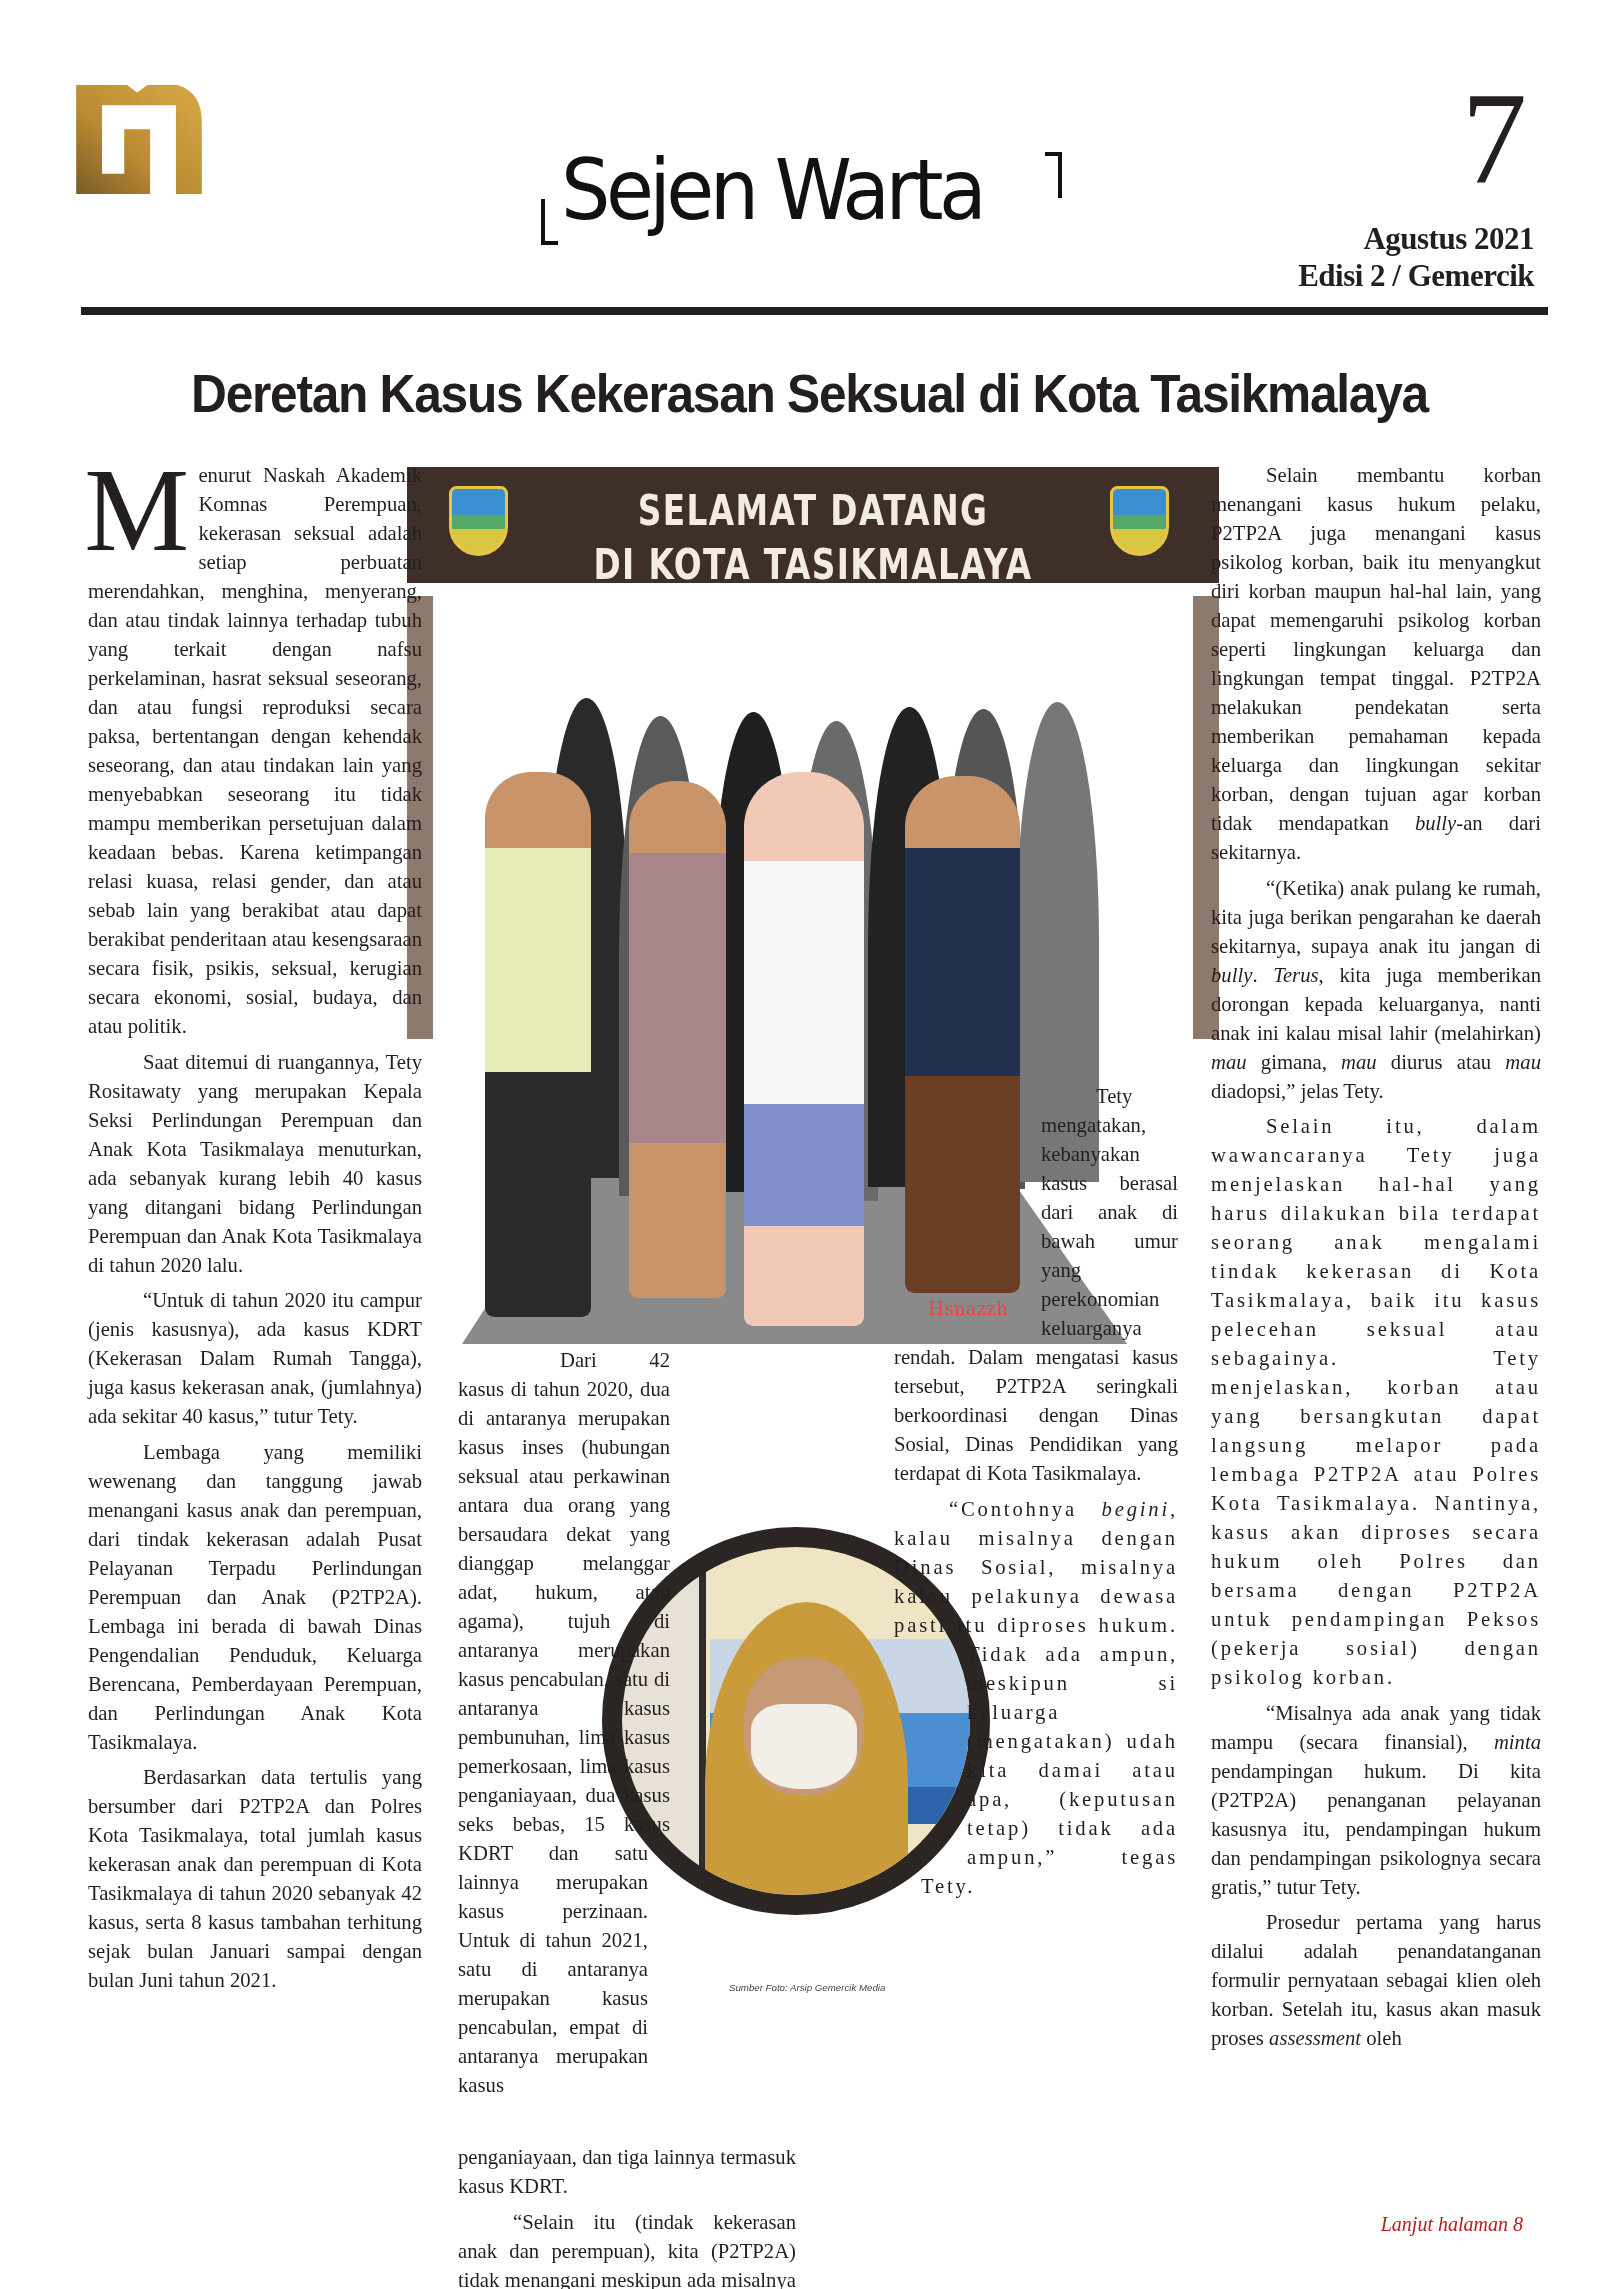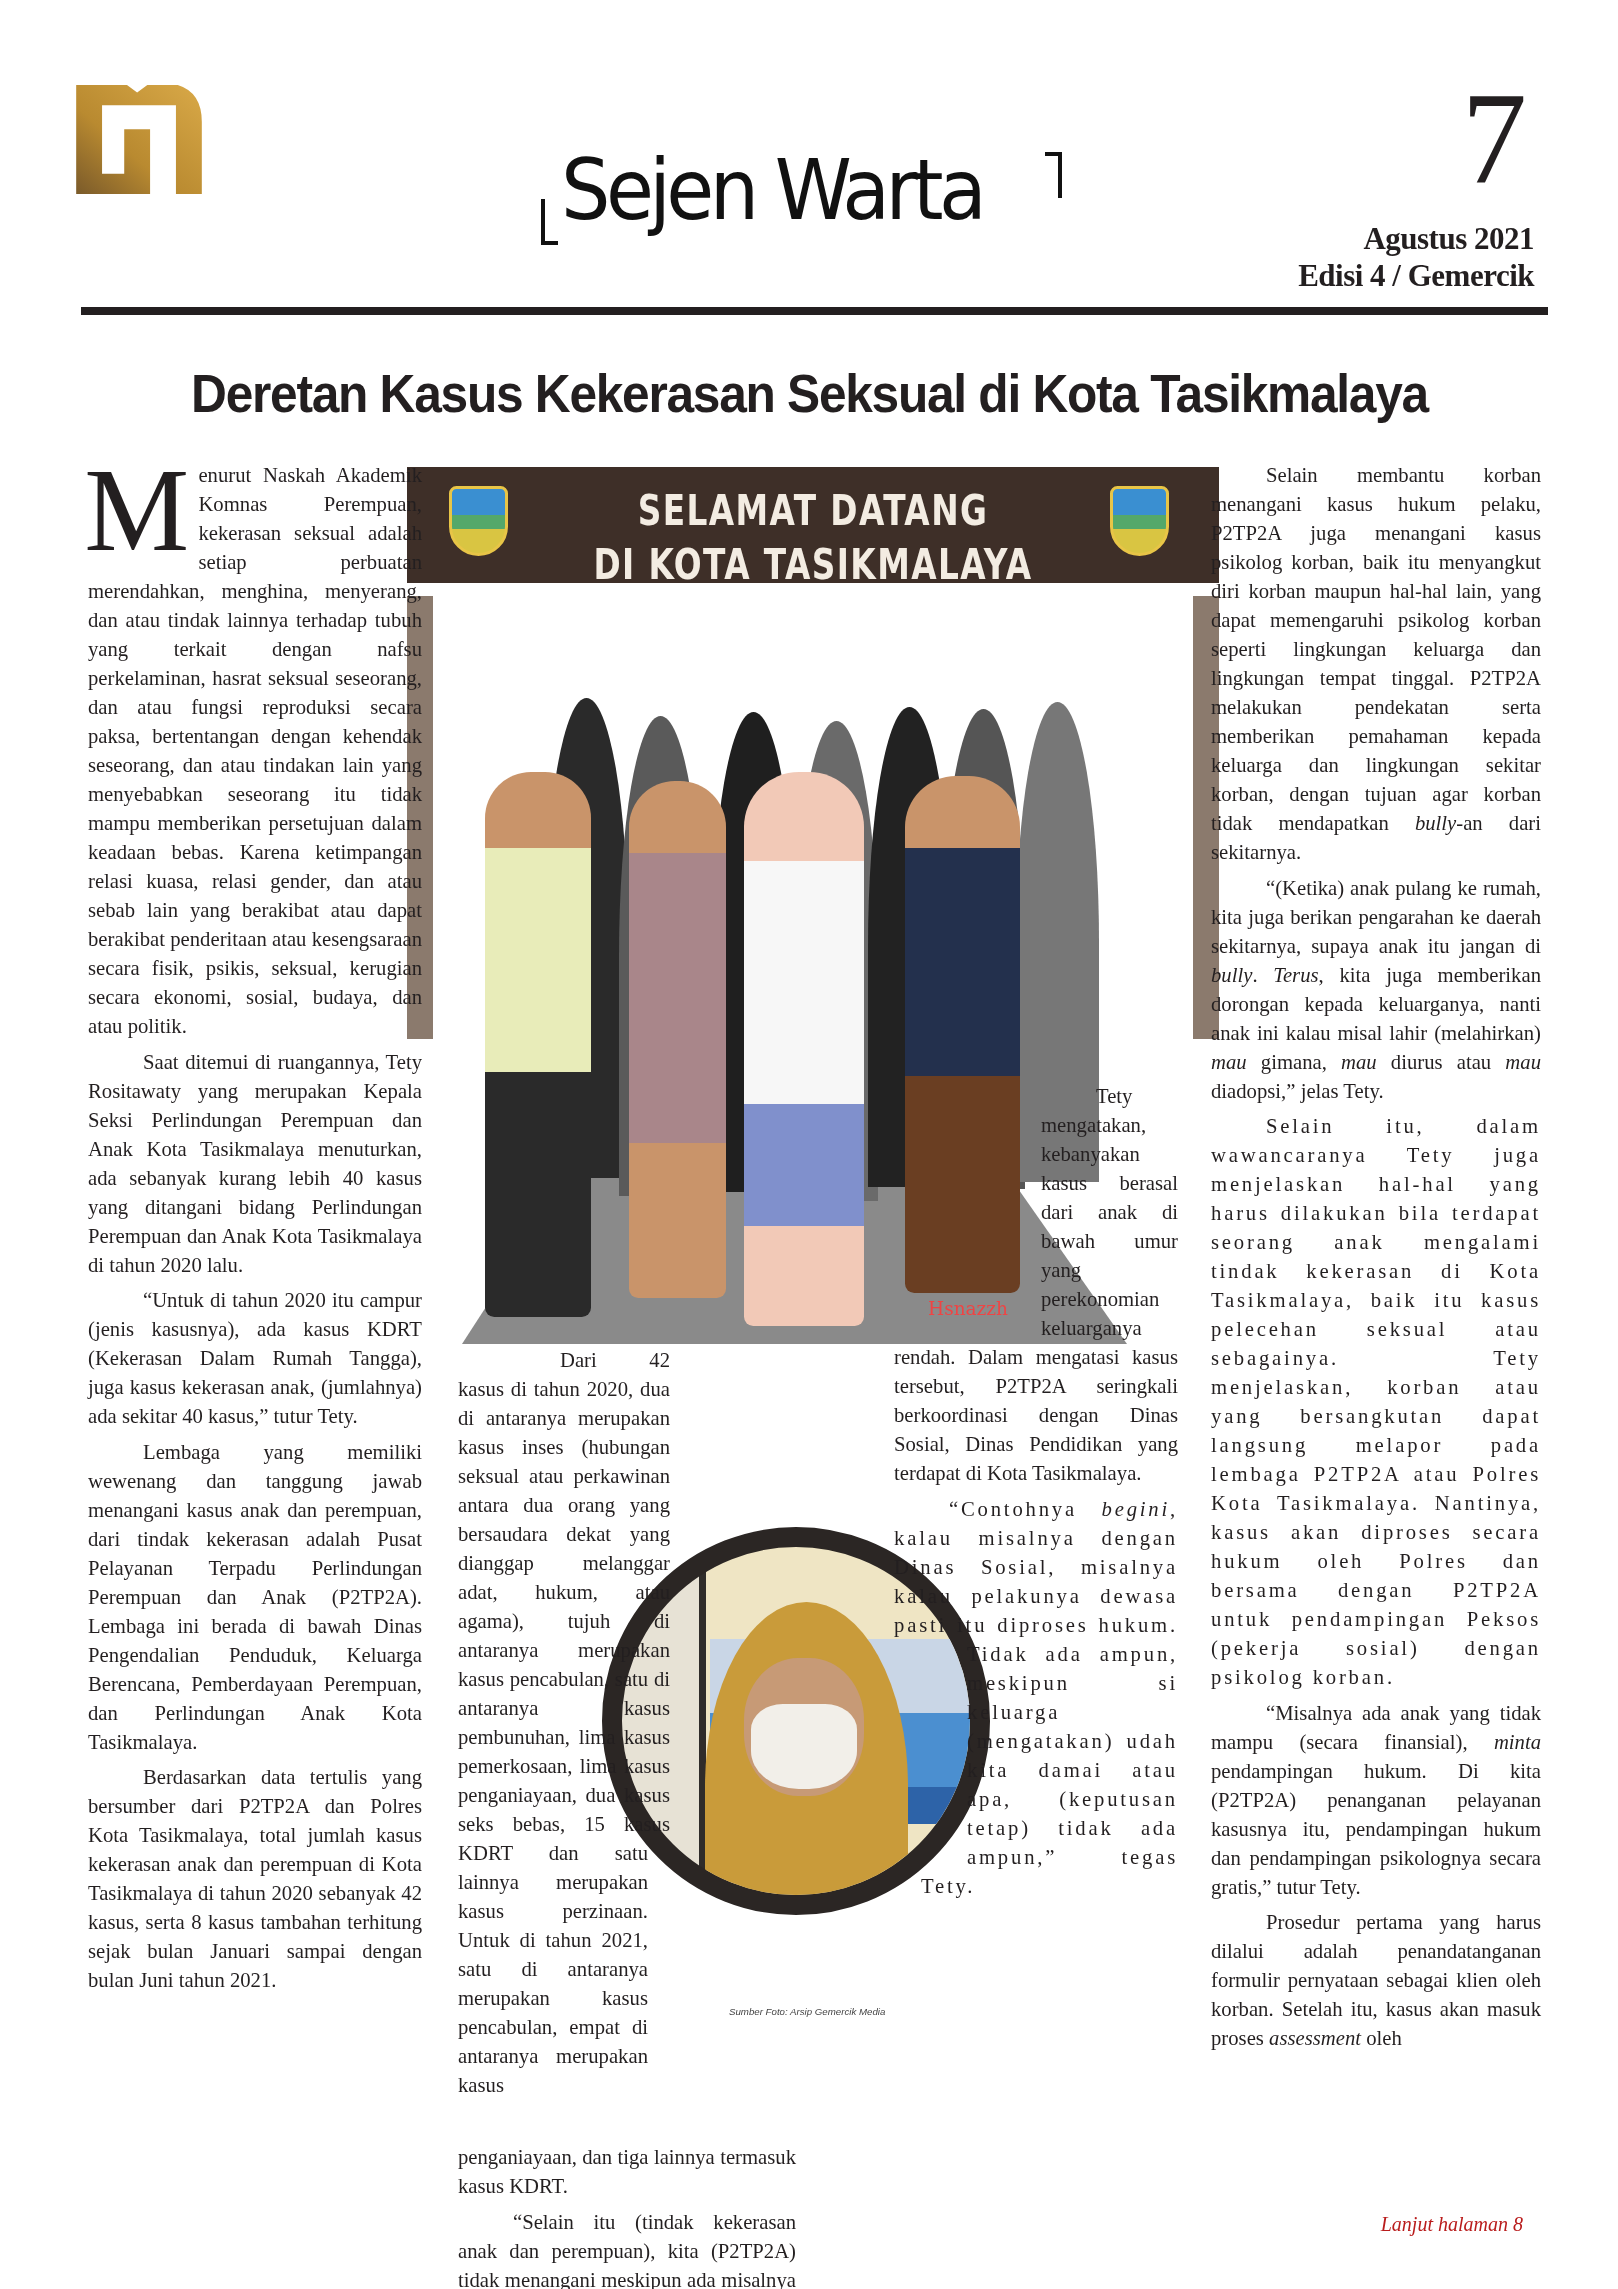--- a/index.html
+++ b/index.html
@@ -47,21 +47,21 @@
   .road { position: absolute; left: 55px; top: 517px; width: 665px; height: 360px; background: #8a8a8a; clip-path: polygon(35% 0, 62% 0, 100% 100%, 0 100%); }
   .crowd { position: absolute; border-radius: 50% 50% 0 0; }
   .signature { position: absolute; left: 521px; top: 831px; font-family: "DejaVu Serif", serif; font-size: 18.5px; color: #ef4444; }
 
   
   .portrait { position: absolute; left: 602px; top: 1527px; width: 388px; height: 388px; border-radius: 50%; border: 20px solid #2b2624; overflow: hidden; background: linear-gradient(90deg, #e7e2d5 0 22%, #2f2c2a 22% 24%, #efe5c4 24%); }
   .portrait .banner { position: absolute; left: 88px; top: 92px; width: 314px; height: 185px; background: linear-gradient(#c9d6e6 0 40%, #4b8fd0 40% 80%, #2d63a8 80%); }
   .portrait .hijab { position: absolute; left: 83px; top: 55px; width: 203px; height: 369px; background: #c99b3a; border-radius: 50% 50% 10% 10%; }
   .portrait .face { position: absolute; left: 122px; top: 111px; width: 120px; height: 138px; background: #c79a76; border-radius: 45%; }
   .portrait .mask { position: absolute; left: 129px; top: 157px; width: 106px; height: 85px; background: #f2efe9; border-radius: 30% 30% 45% 45%; }
-  .photo-credit { position: absolute; left: 729px; top: 1982px; font-family: "Liberation Sans", sans-serif; font-style: italic; font-size: 9.7px; color: #444; margin-top: 24px; }
+  .photo-credit { position: absolute; left: 729px; top: 1982px; font-family: "Liberation Sans", sans-serif; font-style: italic; font-size: 9.7px; color: #444; }
 </style>
 </head>
 <body>
 
 <div class="logo">
   <svg width="126" height="109" viewBox="0 0 136 118">
     <defs>
         <linearGradient id="gold" x1="0" y1="1" x2="1" y2="0">
           <stop offset="0" stop-color="#7a5a2a"></stop>
           <stop offset="0.4" stop-color="#b98a30"></stop>
@@ -74,21 +74,21 @@
 
 <div class="brand">
   <div class="bracket-l"></div>
   <div class="name">Sejen Warta</div>
   <div class="bracket-r"></div>
 </div>
 
 <div class="page-no">7</div>
 <div class="issue">
   <div>Agustus 2021</div>
-  <div>Edisi 4 / Gemercik</div>
+  <div>Edisi 2 / Gemercik</div>
 </div>
 <div class="rule"></div>
 
 <h1 class="headline">Deretan Kasus Kekerasan Seksual di Kota Tasikmalaya</h1>
 
 <div class="illus">
   <div class="post-l"></div>
   <div class="post-r"></div>
   <div class="road"></div>
 

